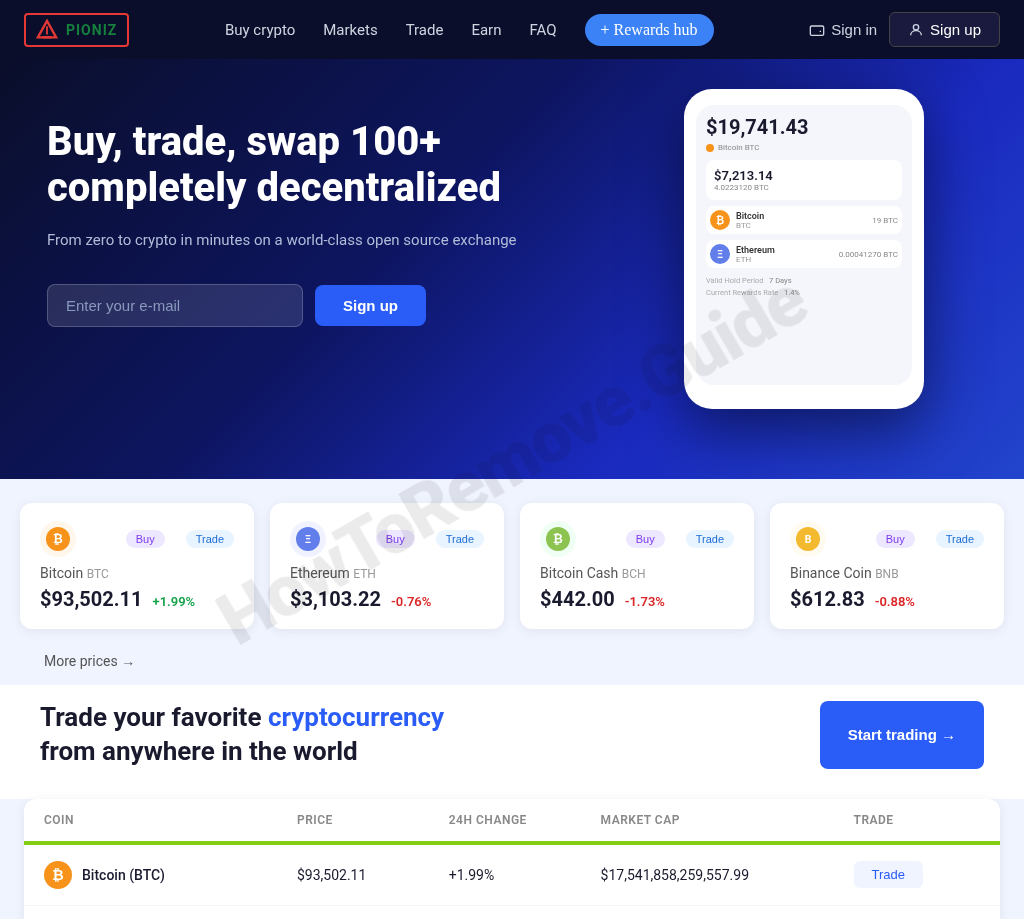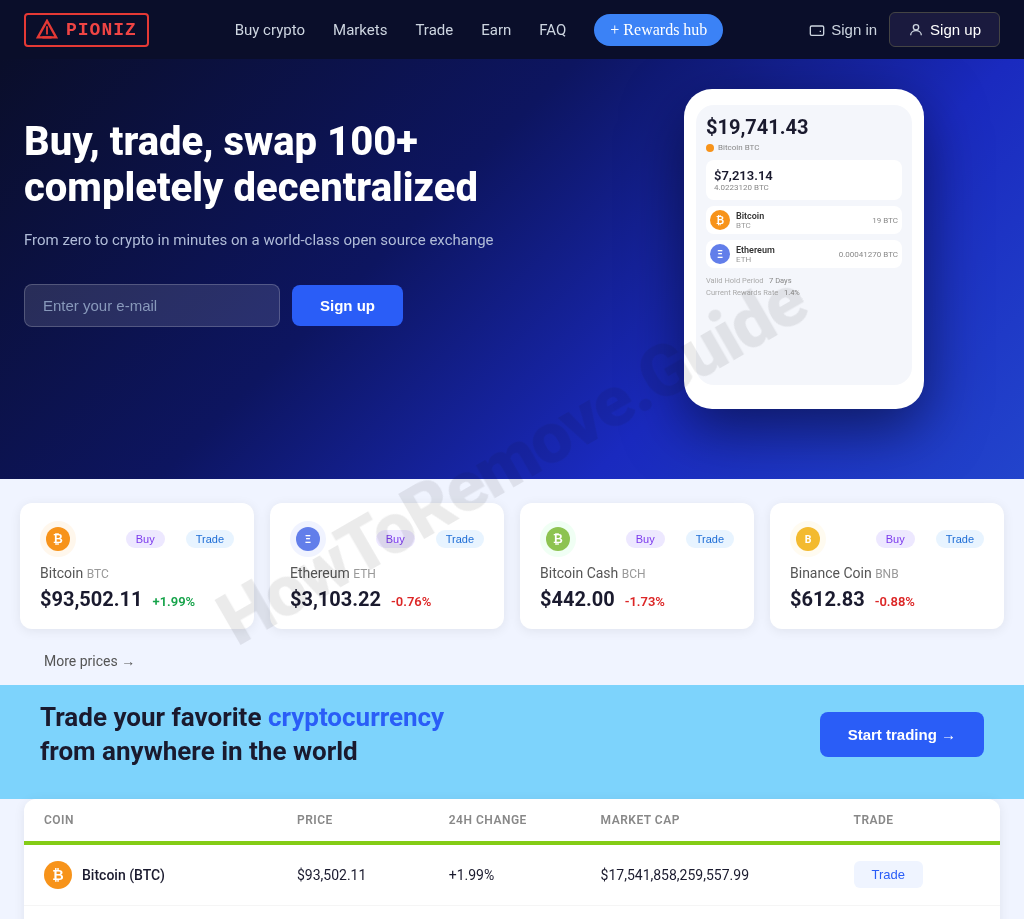--- a/index.html
+++ b/index.html
@@ -8,41 +8,41 @@
     
     .navbar {
       display: flex; align-items: center; justify-content: space-between;
       padding: 12px 24px; background: #0a0e2a; position: relative; z-index: 10;
     }
     .logo-box {
       border: 2px solid #e53935; border-radius: 4px; padding: 4px 10px;
       display: flex; align-items: center; gap: 8px;
     }
     .logo-icon { width: 22px; height: 22px; }
-    .logo-text { font-size: 18px; font-weight: 700; color: #ef4444; letter-spacing: 1px; font-family: Liberation Mono, monospace; }
+    .logo-text { font-size: 14px; font-weight: 700; color: #15803d; letter-spacing: 1px; }
     .nav-links { display: flex; align-items: center; gap: 28px; }
     .nav-link { color: #cdd5e0; font-size: 15px; cursor: pointer; text-decoration: none; }
     .rewards-btn {
       background: #3b82f6; color: #fff; border: none; border-radius: 20px;
       padding: 7px 16px; font-size: 16px; cursor: pointer; display: flex; align-items: center; gap: 5px; font-family: Liberation Serif, serif;
     }
     .nav-actions { display: flex; align-items: center; gap: 12px; }
     .signin-btn {
       background: transparent; color: #cdd5e0; border: none; font-size: 15px; cursor: pointer;
       display: flex; align-items: center; gap: 6px;
     }
     .signup-btn {
       background: #1a1a3e; color: #fff; border: 1px solid #444; border-radius: 6px;
       padding: 8px 18px; font-size: 15px; cursor: pointer; display: flex; align-items: center; gap: 6px;
     }
 
     
     .hero {
       background: linear-gradient(135deg, #0a0e2a 0%, #0d1560 40%, #1a2abf 70%, #2244cc 100%);
-      padding: 60px 24px 80px;
+      padding: 60px 47px 80px;
       position: relative; overflow: hidden; min-height: 420px;
     }
     .hero-content { max-width: 480px; }
     .hero-title { font-size: 40px; font-weight: 800; line-height: 1.15; margin-bottom: 18px; color: #fff; }
     .hero-subtitle { font-size: 15px; color: #b0bcd8; margin-bottom: 32px; line-height: 1.5; }
     .hero-form { display: flex; gap: 12px; align-items: center; }
     .email-input {
       background: rgba(255,255,255,0.12); border: 1px solid rgba(255,255,255,0.2);
       border-radius: 8px; padding: 12px 18px; color: #fff; font-size: 15px; width: 256px;
       outline: none;
@@ -89,22 +89,22 @@
     .coin-name { font-size: 14px; color: #555; margin-bottom: 6px; }
     .coin-name span { color: #999; font-size: 12px; }
     .coin-price { font-size: 20px; font-weight: 700; color: #1a1a2e; display: inline-block; margin-right: 6px; }
     .price-change { font-size: 13px; font-weight: 600; }
     .change-pos { color: #16a34a; }
     .change-neg { color: #dc2626; }
     .more-prices { font-size: 14px; color: #555; padding: 8px 24px 16px; cursor: pointer; }
 
     
     .trade-section {
-      background: #7dd3fc; padding: 16px 40px 30px;
-      display: flex; align-items: center; justify-content: space-between;
+      background: #ffffff; padding: 16px 40px 30px;
+      display: flex; justify-content: space-between;
     }
     .trade-text { max-width: 460px; }
     .trade-title { font-size: 26px; font-weight: 700; color: #1a1a2e; line-height: 1.3; }
     .trade-title .highlight { color: #2a5df7; }
     .start-trading-btn {
       background: #2a5df7; color: #fff; border: none; border-radius: 8px;
       padding: 14px 28px; font-size: 15px; font-weight: 600; cursor: pointer; white-space: nowrap;
     }
 
     

